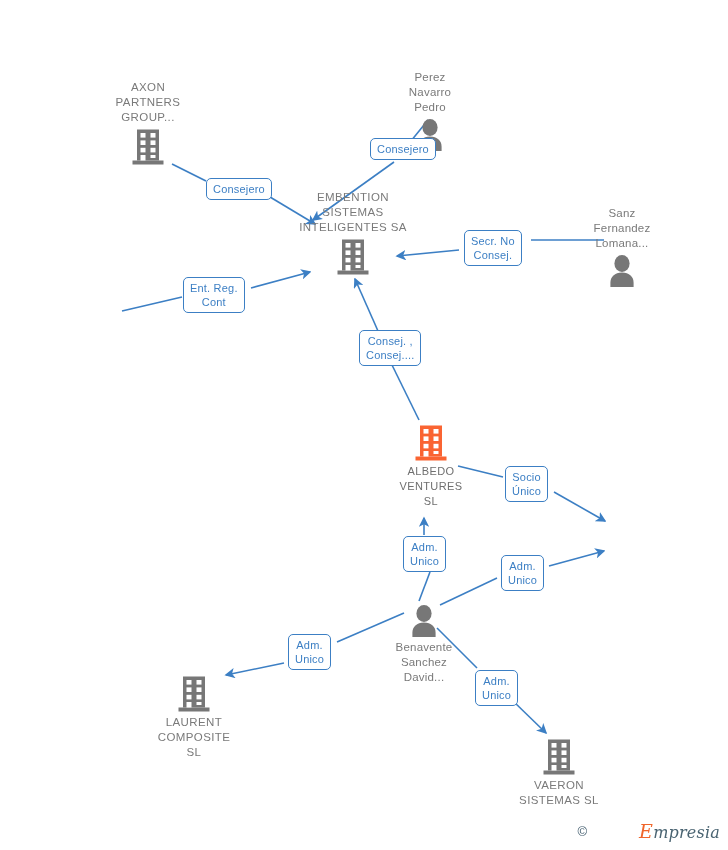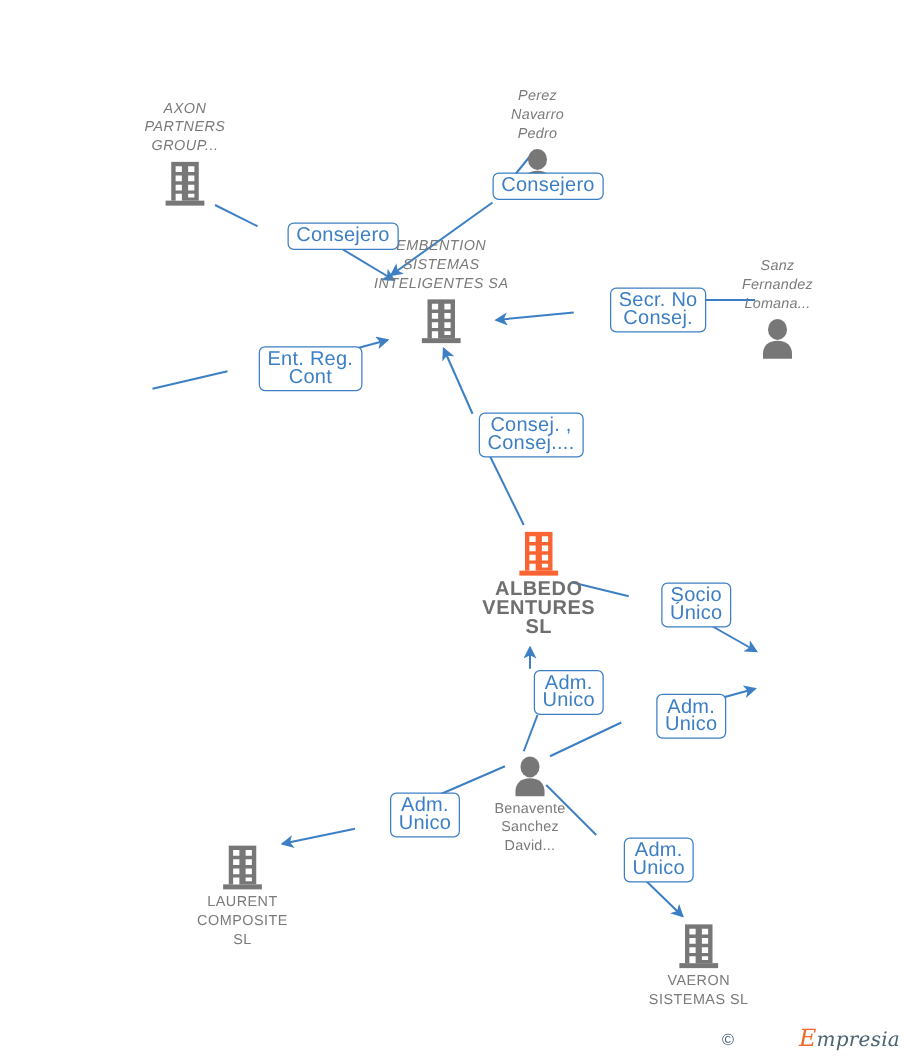--- a/index.html
+++ b/index.html
@@ -46,41 +46,39 @@
     letter-spacing: 0.2px;
     white-space: pre-line;
   }
   .node.company .nlabel {
     letter-spacing: 0.4px;
   }
   .node.above .nlabel {
     order: -1;
     margin-top: 0;
     margin-bottom: 3px;
-    font-style: italic;
   }
   .node.focal .nlabel {
     color: #6f6f6f;
-    font-weight: bold;
-    font-size: 16px;
+    font-weight: normal;
+    font-size: 11px;
   }
   .badge {
     position: absolute;
     box-sizing: border-box;
     border: 1px solid #3c7fc4;
     border-radius: 5px;
     background: #ffffff;
     color: #3c7fc4;
-    font-size: 16px;
+    font-size: 11px;
     line-height: 14px;
     text-align: center;
     padding: 3px 6px;
     white-space: pre-line;
     letter-spacing: 0.2px;
-    margin-left: 24px;
   }
   .watermark {
     position: absolute;
     right: 8px;
     bottom: 8px;
     display: flex;
     align-items: center;
     gap: 4px;
     font-size: 15px;
   }

